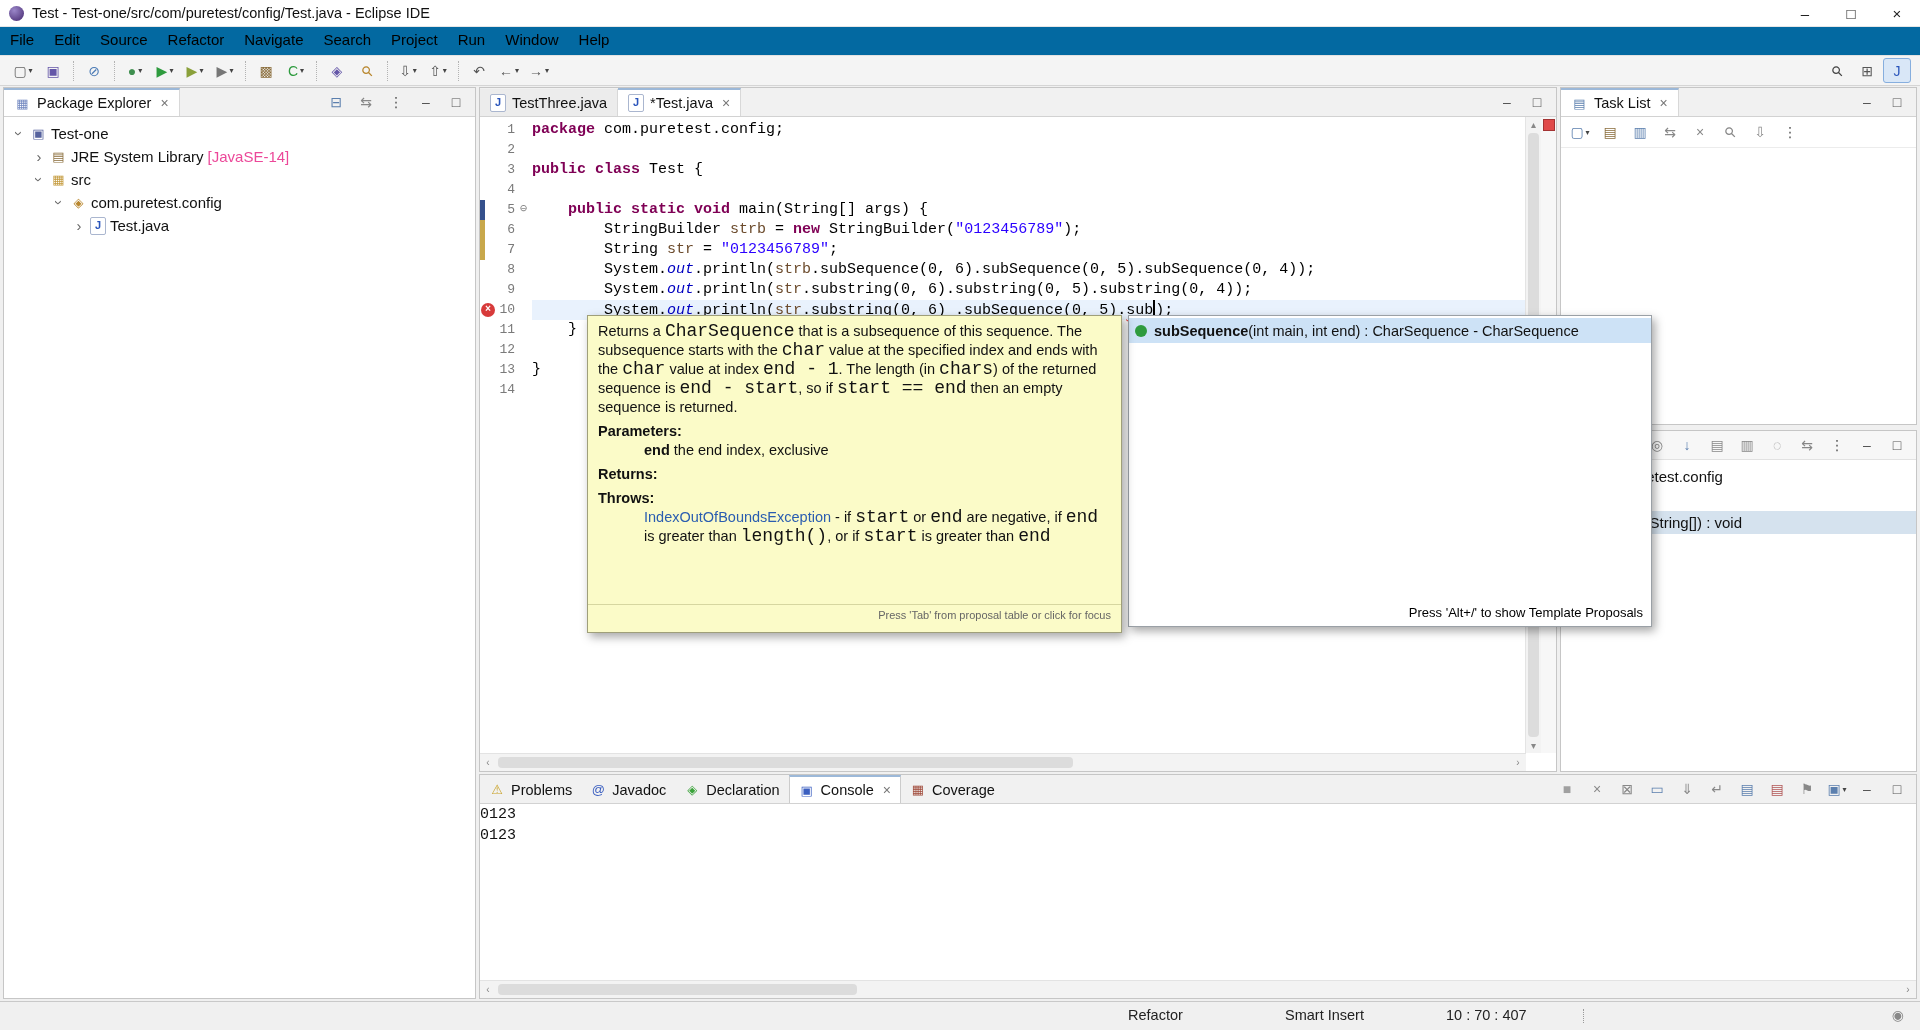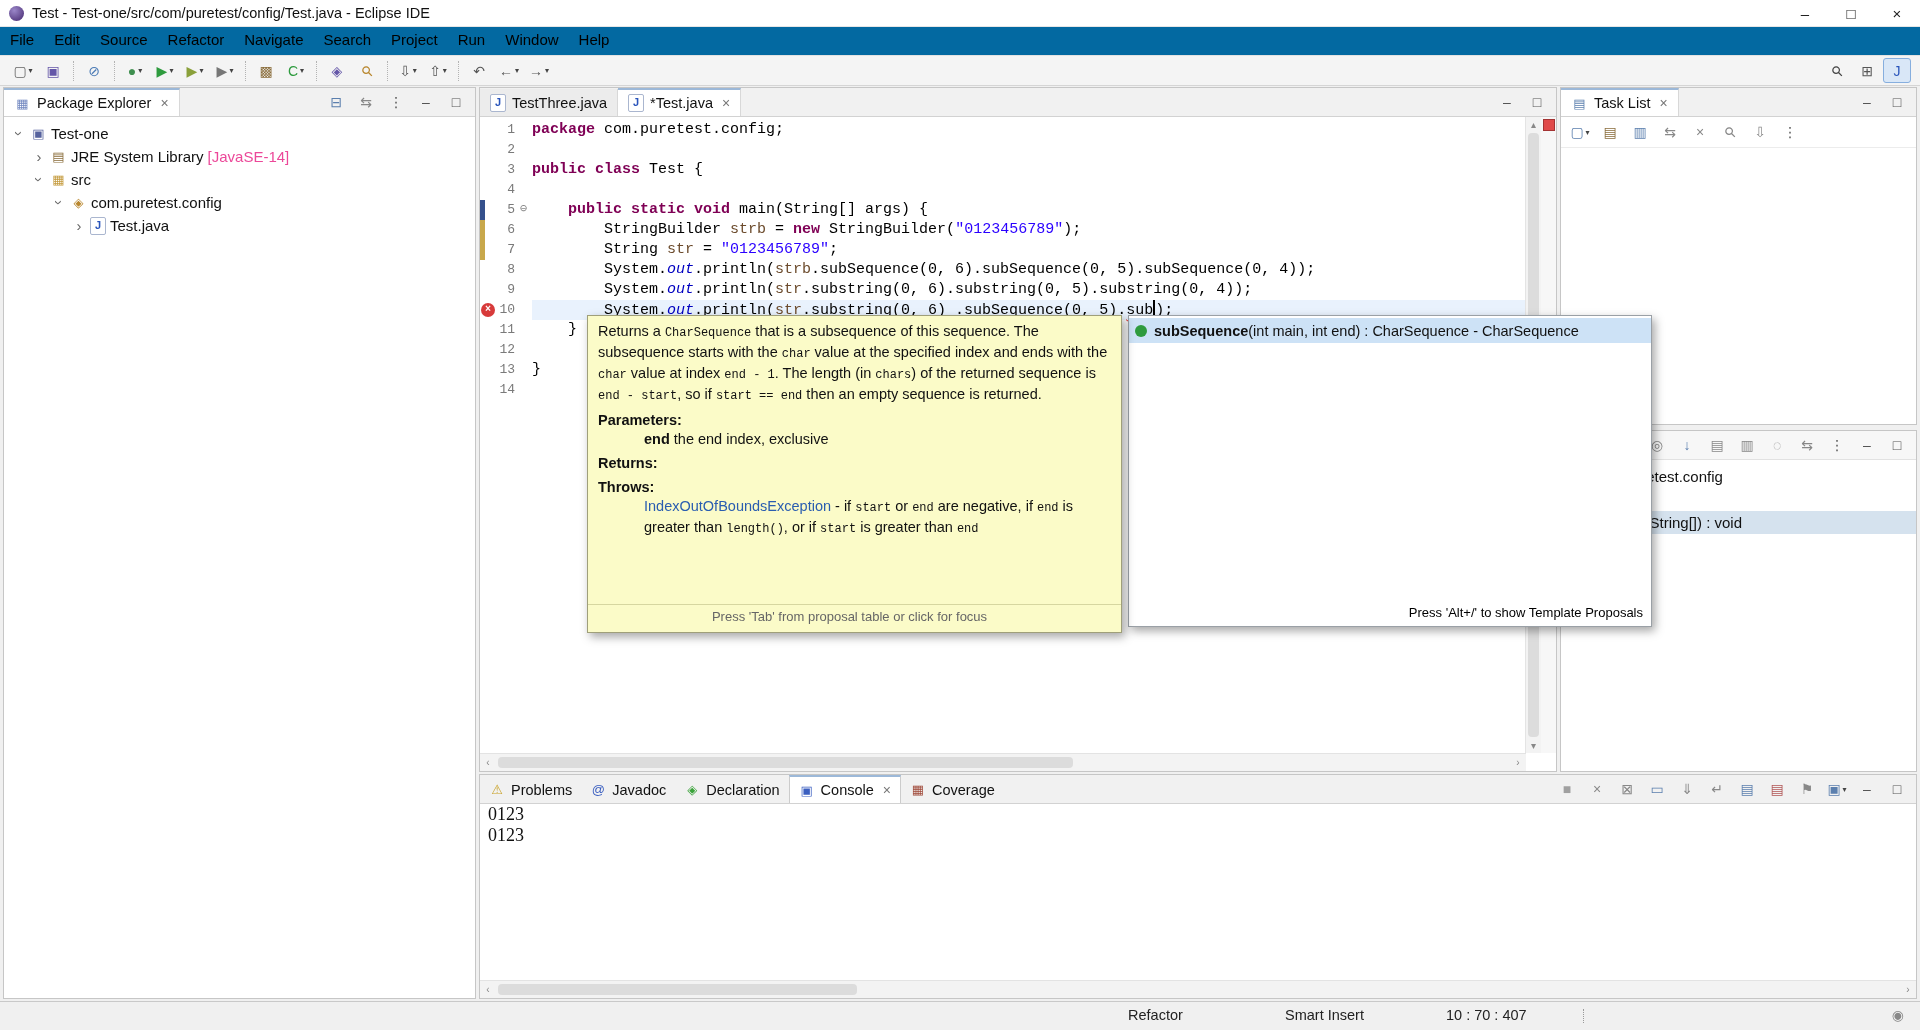--- a/index.html
+++ b/index.html
@@ -85,21 +85,21 @@
   .hscroll .sarrow{width:16px;line-height:17px}
   .hthumb{height:11px;background:#dcdcdc;border-radius:4px;width:55%;margin:0 2px}
   #console .hscroll{right:0}
   #console .hthumb{width:25%}
 
   
   .btab{background:transparent;border-right:none;padding:0 9px}
   .btab.active{background:#fff;border:1px solid #ccc;border-bottom:none;border-top:2px solid #9cb8d8}
   .btab-icon{font-size:13px;width:16px;text-align:center}
   .con-info{font-size:14.5px;padding:6px 8px 2px 8px;color:#000;white-space:pre}
-  .cout{font-family:Liberation Serif, serif;font-size:18px;line-height:21px;padding-left:8px;white-space:pre}
+  .cout{font-family:Liberation Mono, monospace;font-size:15px;line-height:21px;white-space:pre}
 
   
   .tl-toolbar{height:30px;display:flex;align-items:center;border-bottom:1px solid #ececec;padding:0 4px}
   .find-row{display:flex;align-items:center;padding:6px 8px;gap:8px}
   .find-input{width:118px;height:22px;border:1px solid #a8a8a8;padding:1px 6px;font-size:14.5px;color:#333;
               font-family:"Liberation Sans",sans-serif}
   .expander{color:#333;font-size:12px}
   .link{color:#2a5db0}
   .help-circle{margin-left:auto;width:17px;height:17px;border:1px solid #999;border-radius:50%;color:#777;
                font-size:12px;text-align:center;line-height:16px}
@@ -108,23 +108,23 @@
   .ol-item{display:flex;align-items:center;height:23px;gap:4px;white-space:nowrap}
   .ol-item.sel{background:#d5e2ee}
 
   
   #jd{position:absolute;left:587px;top:315px;width:535px;height:318px;background:#fbfbc8;border:1px solid #9f9f7a;
       box-shadow:3px 4px 9px rgba(0,0,0,.35);z-index:60;display:flex;flex-direction:column;box-sizing:border-box}
   #jd-body{flex:1;padding:6px 10px;font-size:14.5px;line-height:19px;overflow:hidden}
   .jd-h{font-weight:bold;margin-top:5px}
   .jd-ind{padding-left:46px}
   .seg-b{font-weight:bold}
-  .seg-code{font-family:"Liberation Mono","DejaVu Sans Mono",monospace;font-size:12px}
+  .seg-code{font-family:"Liberation Mono","DejaVu Sans Mono",monospace;font-size:18px}
   .seg-link{color:#2a5db0;}
-  #jd-footer{height:23px;border-top:1px solid #d6d6a0;color:#666;font-size:13px;text-align:center;padding:4px 10px 0 0}
+  #jd-footer{height:23px;border-top:1px solid #d6d6a0;color:#666;font-size:11px;text-align:right;padding:4px 10px 0 0}
   #ca{position:absolute;left:1128px;top:315px;width:524px;height:312px;background:#fff;border:1px solid #9aa0a6;
       box-shadow:3px 4px 9px rgba(0,0,0,.35);z-index:55;display:flex;flex-direction:column;box-sizing:border-box}
   #ca-list{flex:1;padding-top:2px}
   .ca-item{display:flex;align-items:center;gap:7px;height:25px;padding:0 6px;font-size:14.5px}
   .ca-item.sel{background:#cde2f6}
   .m-icon{width:12px;height:12px;border-radius:50%;background:#2e9b3e;flex:none}
   #ca-footer{text-align:right;font-size:13px;color:#000;padding:4px 8px 6px 0}
 
   
   #statusbar{position:absolute;left:0;right:0;bottom:0;height:28px;background:#f0f0f0;border-top:1px solid #c9c9c9}

